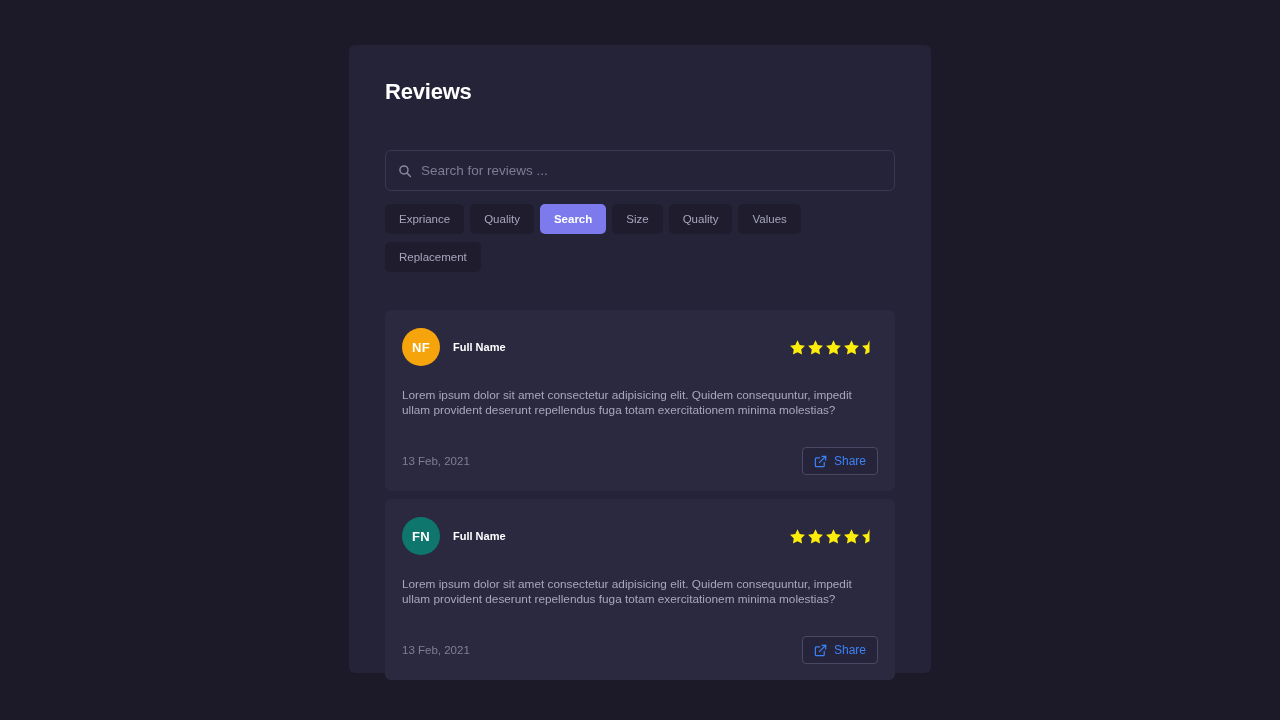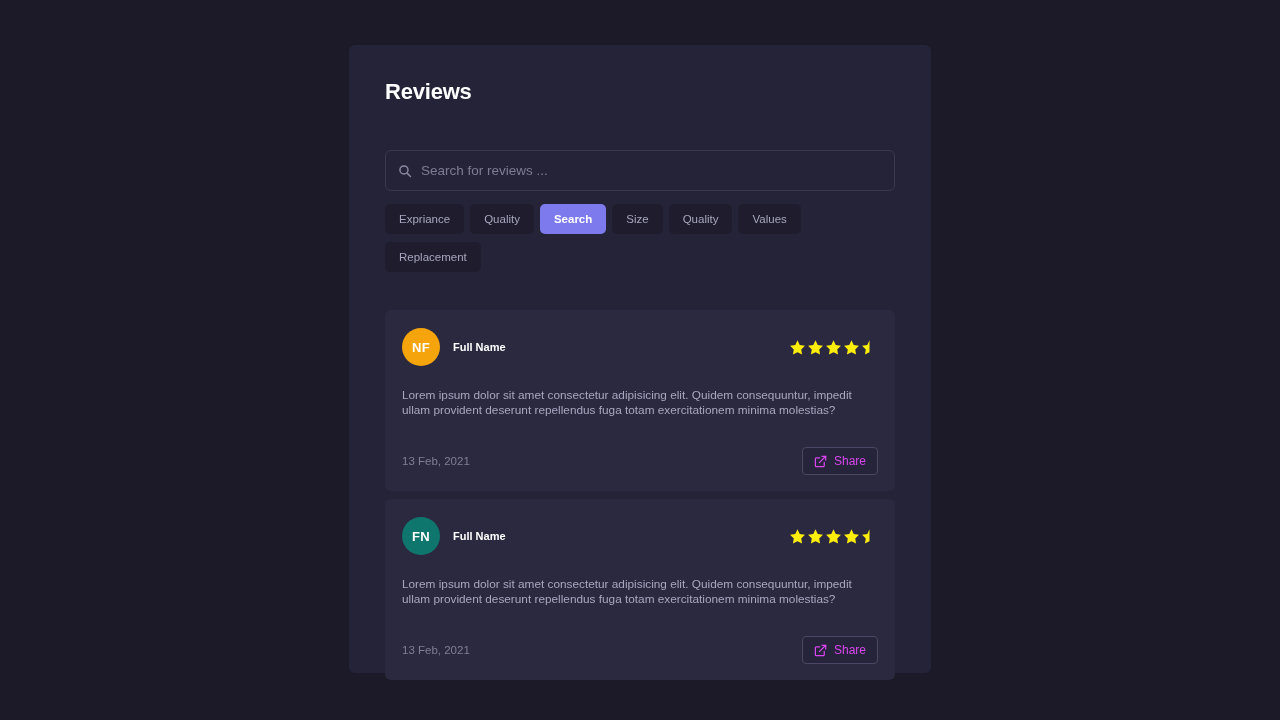--- a/index.html
+++ b/index.html
@@ -173,21 +173,21 @@
 
   .share-btn {
     margin-left: auto;
     display: inline-flex;
     align-items: center;
     gap: 7px;
     background: #26243a;
     border: 1px solid #4b4866;
     border-radius: 4px;
     padding: 6px 11px;
-    color: #d946ef;
+    color: #3b82f6;
     font-family: "Liberation Sans", sans-serif;
     font-size: 12px;
     line-height: 14px;
     cursor: pointer;
   }
   .share-icon { display: block; width: 13px; height: 13px; flex: 0 0 13px; }
   .share-icon svg { display: block; width: 13px; height: 13px; }
 </style>
 </head>
 <body style="background: rgb(28, 26, 40);">

